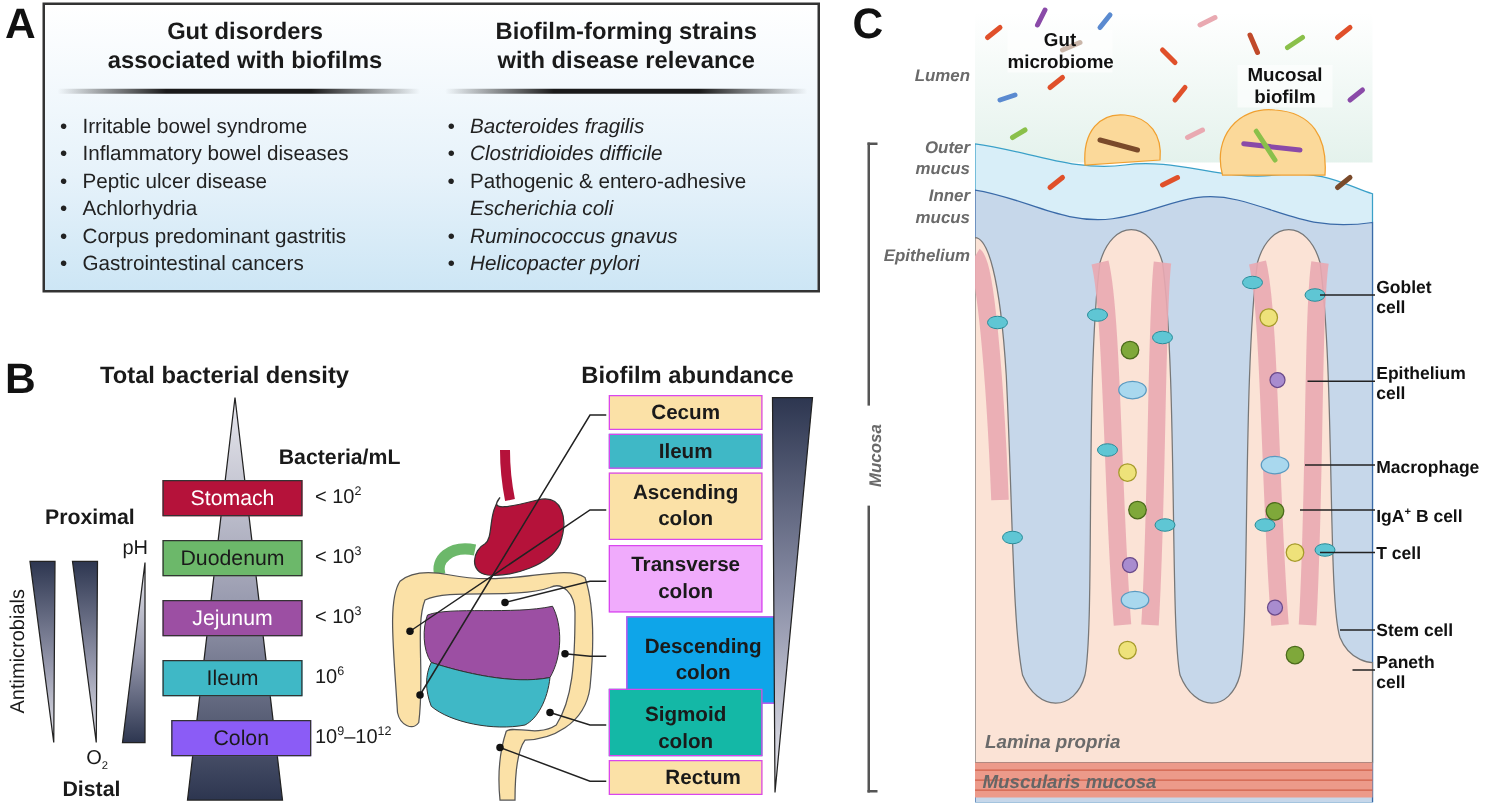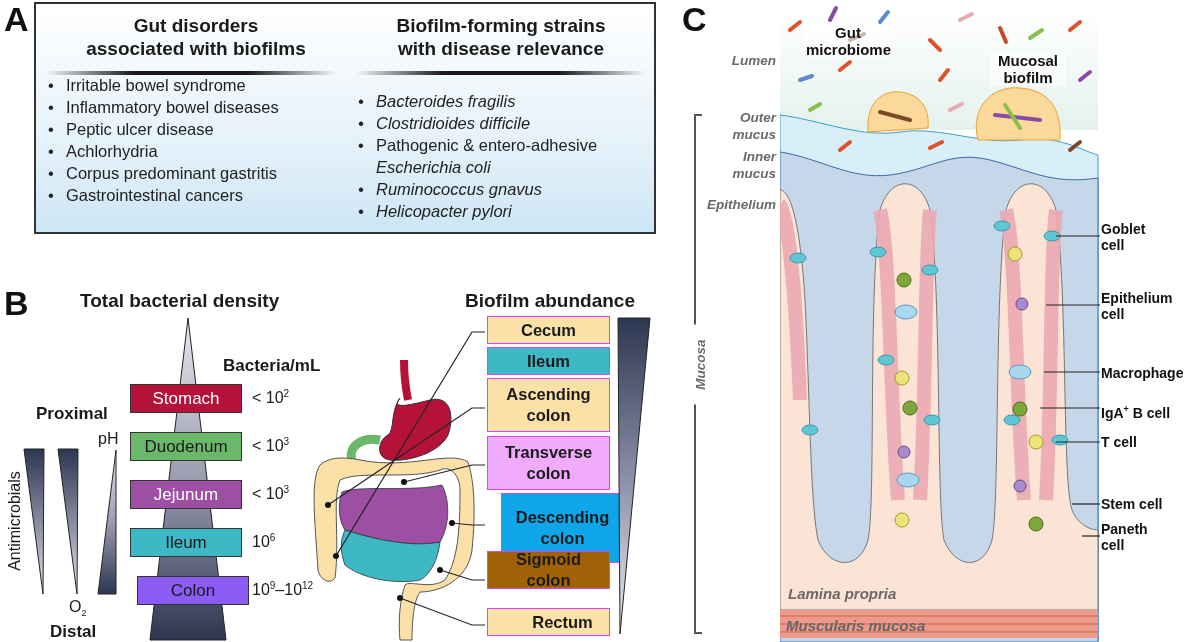--- a/index.html
+++ b/index.html
@@ -38,21 +38,21 @@
   <div class="abs colhead" style="left:20px;top:10px;width:280px;">
     <div>Gut disorders</div>
     <div>associated with biofilms</div>
   </div>
   <div class="abs colhead" style="left:320px;top:10px;width:290px;">
     <div>Biofilm-forming strains</div>
     <div>with disease relevance</div>
   </div>
   <div class="abs rule" style="left:10px;top:67px;width:290px;"></div>
   <div class="abs rule" style="left:320px;top:67px;width:290px;"></div>
-  <ul class="abs blist" id="disorders-list" style="left:10px;top:70px;width:300px;">
+  <ul class="abs blist" id="disorders-list" style="left:10px;top:86px;width:300px;">
       <li>Irritable bowel syndrome</li>
       <li>Inflammatory bowel diseases</li>
       <li>Peptic ulcer disease</li>
       <li>Achlorhydria</li>
       <li>Corpus predominant gastritis</li>
       <li>Gastrointestinal cancers</li>
     </ul>
   <ul class="abs blist" id="strains-list" style="left:320px;top:86px;width:300px;">
       <li class="it">Bacteroides fragilis</li>
       <li class="it">Clostridioides difficile</li>
@@ -147,21 +147,21 @@
     </div>
     <div class="region-box" style="top: 378px; height: 54px; background: rgb(251, 225, 167);">
       <span style="max-width: 100px;">Ascending colon</span>
     </div>
     <div class="region-box" style="top: 436px; height: 54px; background: #f0abfc;">
       <span style="max-width: 100px;">Transverse colon</span>
     </div>
     <div class="region-box" style="top: 493px; height: 70px; background: #0ea5e9; margin-left: 14px;">
       <span style="max-width: 100px;">Descending colon</span>
     </div>
-    <div class="region-box" style="top: 551px; height: 38px; background: #a16207;">
+    <div class="region-box" style="top: 551px; height: 54px; background: #14b8a6; align-items: flex-end;">
       <span style="max-width: 100px;">Sigmoid colon</span>
     </div>
     <div class="region-box" style="top: 608px; height: 28px; background: rgb(251, 225, 167); padding-left: 28px;">
       <span style="max-width: 100px;">Rectum</span>
     </div>
   </div>
 <svg class="abs" style="left:614px;top:316px;" width="40" height="322">
   <defs>
     <linearGradient id="gBio" x1="0" y1="0" x2="0" y2="1">
       <stop offset="0" stop-color="#2d3650"></stop>

